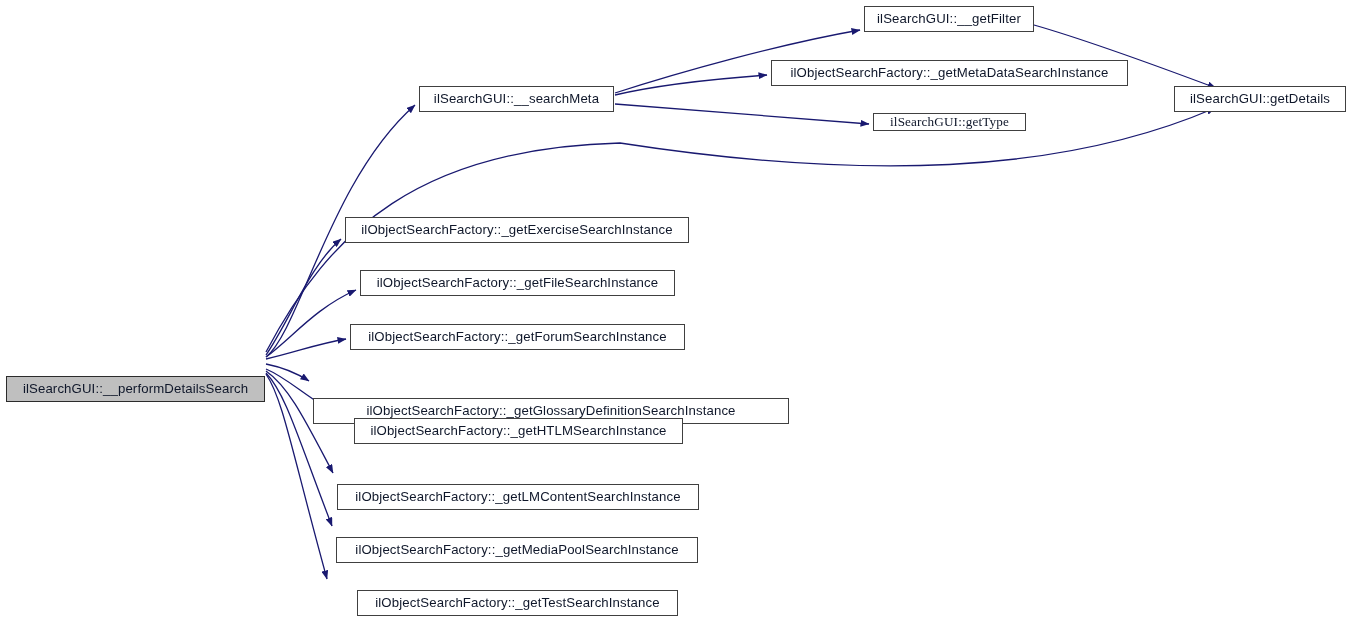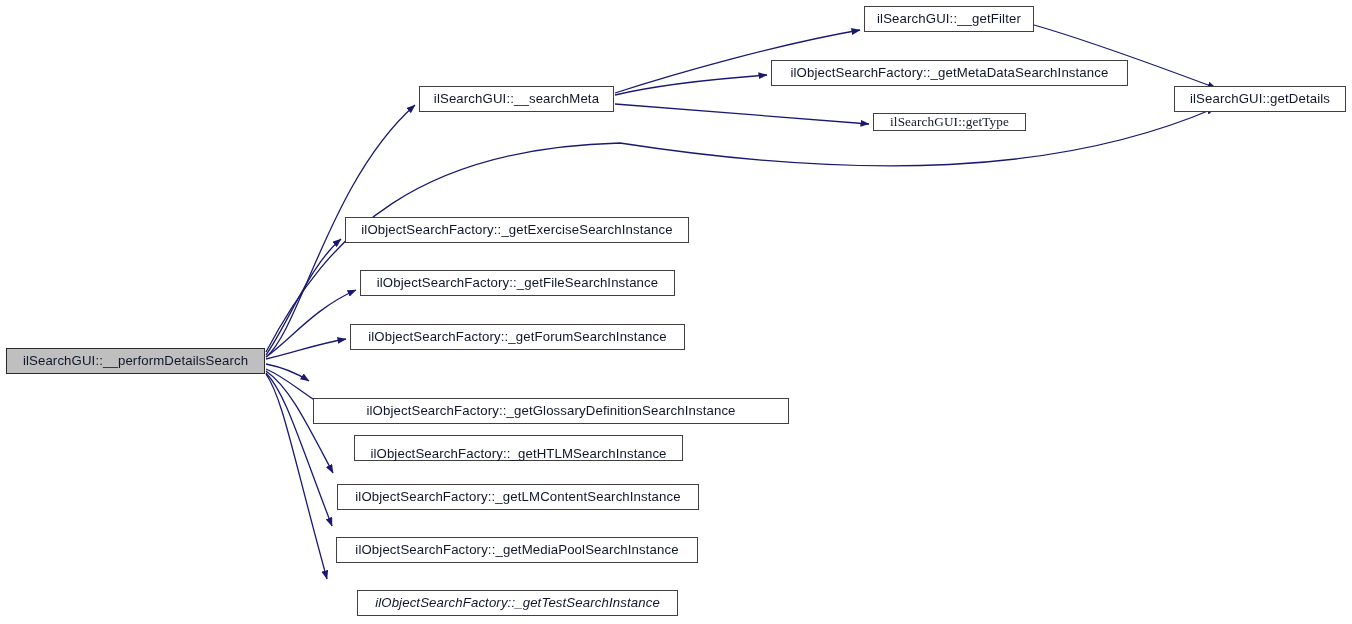--- a/index.html
+++ b/index.html
@@ -35,20 +35,21 @@
     line-height: 1;
     display: flex;
     align-items: center;
     justify-content: center;
     white-space: nowrap;
     letter-spacing: 0.01em;
   }
   .node.root {
     background: #bfbfbf;
     border-color: #2b2b2b;
+    margin-top: 28px;
   }
   .node-label {
     display: block;
     padding: 0 9px;
   }
 </style>
 </head>
 <body>
 
 <div id="graph-canvas">
@@ -101,27 +102,27 @@
       </div>
       <div class="node" style="left: 360px; top: 270px; width: 315px; height: 26px;">
         <span class="node-label">ilObjectSearchFactory::_getFileSearchInstance</span>
       </div>
       <div class="node" style="left: 350px; top: 324px; width: 335px; height: 26px; text-align: right;">
         <span class="node-label">ilObjectSearchFactory::_getForumSearchInstance</span>
       </div>
       <div class="node" style="left: 313px; top: 377px; width: 476px; height: 26px; margin-top: 21px;">
         <span class="node-label">ilObjectSearchFactory::_getGlossaryDefinitionSearchInstance</span>
       </div>
-      <div class="node" style="left: 354px; top: 435px; width: 329px; height: 26px; align-items: flex-end;">
+      <div class="node" style="left: 354px; top: 418px; width: 329px; height: 26px;">
         <span class="node-label">ilObjectSearchFactory::_getHTLMSearchInstance</span>
       </div>
       <div class="node" style="left: 337px; top: 484px; width: 362px; height: 26px;">
         <span class="node-label">ilObjectSearchFactory::_getLMContentSearchInstance</span>
       </div>
       <div class="node" style="left: 336px; top: 537px; width: 362px; height: 26px;">
         <span class="node-label">ilObjectSearchFactory::_getMediaPoolSearchInstance</span>
       </div>
-      <div class="node" style="left: 357px; top: 590px; width: 321px; height: 26px; font-style: italic;">
+      <div class="node" style="left: 357px; top: 590px; width: 321px; height: 26px;">
         <span class="node-label">ilObjectSearchFactory::_getTestSearchInstance</span>
       </div>
     </div>
 
 </div>
 
 </body></html>

